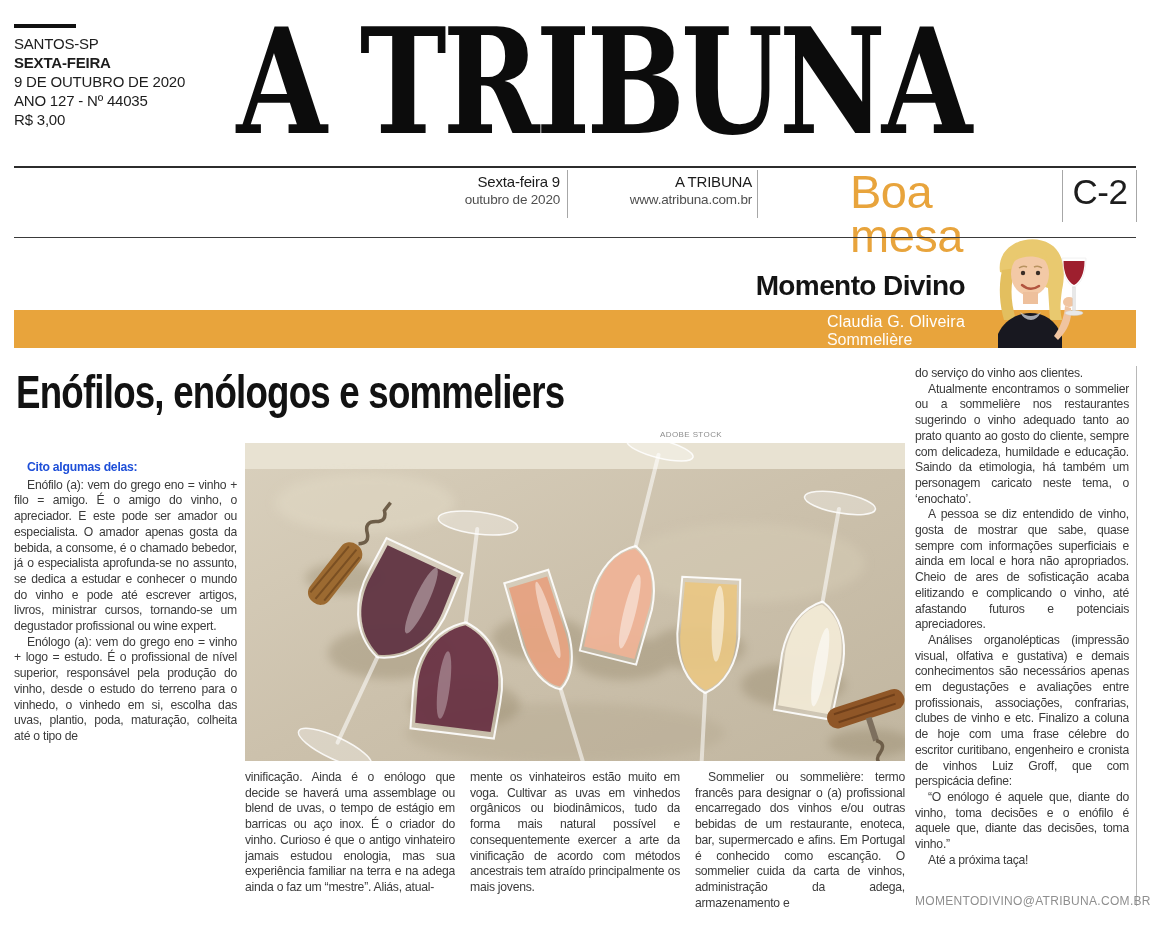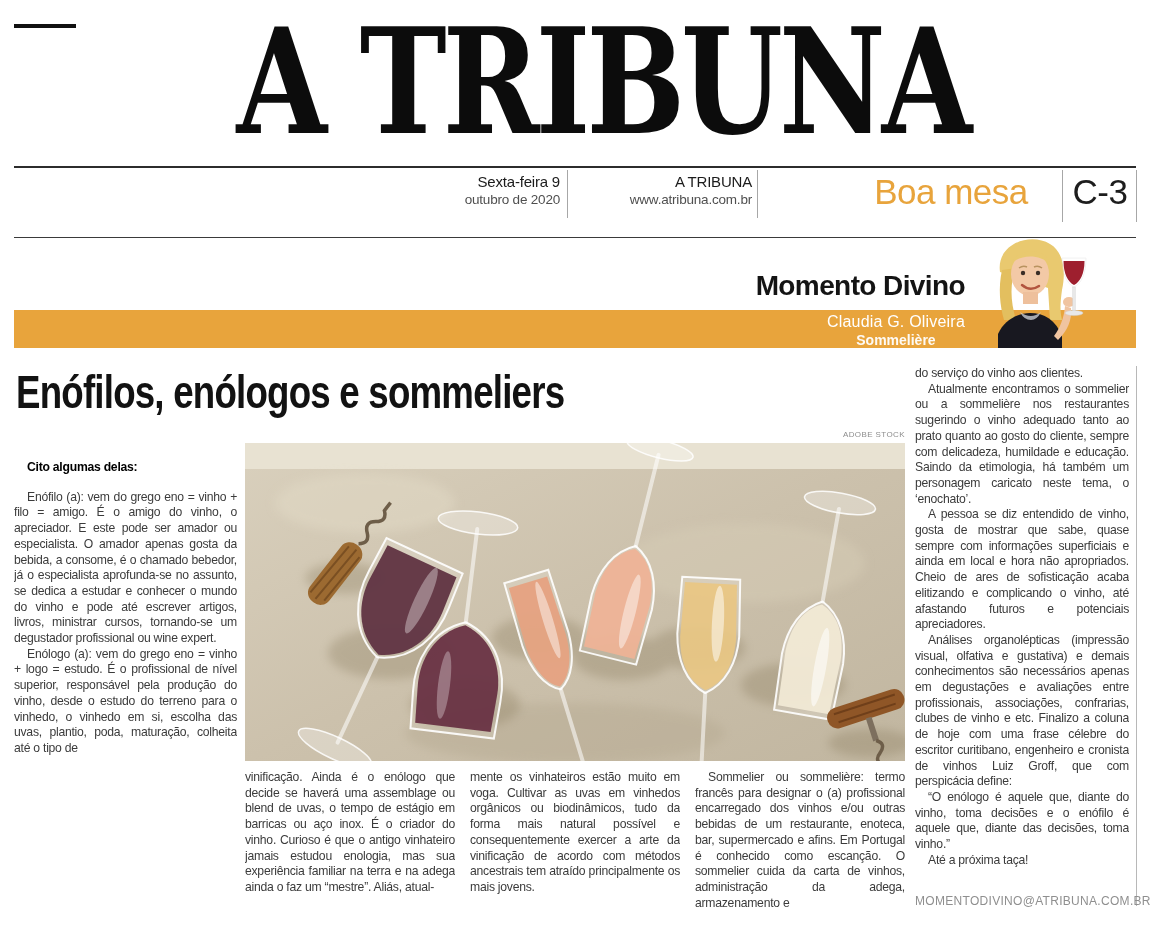--- a/index.html
+++ b/index.html
@@ -14,73 +14,80 @@
   .logo{display:inline-block;font-family:"DejaVu Serif","Liberation Serif",serif;font-weight:bold;
         font-size:146px;line-height:140px;color:#0c0c0c;white-space:nowrap;letter-spacing:-5px;
         transform:scaleX(0.80);transform-origin:center top;}
   
   .rule-top{left:14px;top:166px;width:1122px;height:2px;background:#2c2c2c;}
   .rule-mid{left:14px;top:237px;width:1122px;height:1px;background:#3a3a3a;}
   .vdiv{width:1px;background:#a7a7a7;top:170px;height:48px;}
   .sb-block{top:173px;text-align:right;line-height:18px;}
   .sb-bold{font-size:15px;font-weight:normal;color:#1b1b1b;letter-spacing:-0.2px;}
   .sb-sub{font-size:13.5px;color:#4f4f4f;letter-spacing:-0.2px;}
-  .section-name{top:170px;left:850px;width:202px;text-align:center;font-size:35px;letter-spacing:-0.5px;
+  .section-name{top:170px;left:850px;width:202px;text-align:left;font-size:47px;letter-spacing:-0.5px;
                 line-height:44px;font-weight:500;}
   .page-code{top:170px;left:1066px;width:68px;text-align:center;font-size:35px;line-height:44px;color:#1d1d1d;letter-spacing:-0.5px;}
   
   .col-title{top:270px;left:660px;width:305px;text-align:right;font-size:28px;font-weight:bold;
              color:#141414;letter-spacing:-0.6px;}
   .orange-bar{left:14px;top:310px;width:1122px;height:38px;}
-  .bar-author{position:absolute;right:171px;top:3px;text-align:center;color:#ffffff;line-height:18px;}
+  .bar-author{position:absolute;right:171px;top:3px;text-align:left;color:#ffffff;line-height:18px;}
   .bar-author .nm{font-size:16px;letter-spacing:0.2px;}
-  .bar-author .rl{font-size:14px;opacity:0.95;font-weight:bold;}
+  .bar-author .rl{font-size:16px;opacity:0.95;}
   .columnist-photo{left:970px;top:228px;width:122px;height:120px;z-index:5;}
   
   .headline{left:16px;top:364px;width:760px;font-size:47px;font-weight:bold;color:#121212;
             letter-spacing:-1px;white-space:nowrap;transform:scaleX(0.78);transform-origin:left top;}
-  .credit{left:660px;top:430px;width:245px;text-align:right;font-size:8px;color:#8d8d8d;letter-spacing:0.4px;}
+  .credit{left:660px;top:430px;width:245px;text-align:left;font-size:8px;color:#8d8d8d;letter-spacing:0.4px;}
   .figure{left:245px;top:443px;width:660px;height:318px;overflow:hidden;}
   .bodycol{font-size:12.2px;line-height:15.7px;text-align:justify;color:#3b3b3b;letter-spacing:-0.25px;overflow:hidden;}
   .bodycol p{margin:0;text-indent:13px;}
   .bodycol p.noindent{text-indent:0;}
-  .bodycol .subhead{font-weight:bold;color:#000000;margin-top:14px;margin-bottom:14px;text-indent:13px;}
+  .bodycol .subhead{font-weight:bold;color:#1d4ed8;margin-top:14px;margin-bottom:2px;text-indent:13px;}
   .c1{left:14px;top:446px;width:223px;height:464px;}
   .c2{left:245px;top:770px;width:210px;height:172px;}
   .c3{left:470px;top:770px;width:210px;height:172px;}
   .c4{left:695px;top:770px;width:210px;height:172px;}
   .c5{left:915px;top:366px;width:214px;height:524px;}
   .em{font-style:italic;}
   .right-rule{left:1136px;top:366px;width:1px;height:540px;background:#b8b8b8;}
   .email{left:915px;top:894px;width:230px;font-size:12px;color:#8f8f8f;letter-spacing:0.3px;}
 </style>
 </head>
 <body>
 
 <div id="page">
 
   <div class="abs corner-mark"></div>
+  <div class="abs mast-info">
+    <div>SANTOS-SP</div>
+    <div class="b">SEXTA-FEIRA</div>
+    <div>9 DE OUTUBRO DE 2020</div>
+    <div>ANO 127 - Nº 44035</div>
+    <div>R$ 3,00</div>
+  </div>
   <div class="abs logo-wrap">
     <span class="logo">A TRIBUNA</span>
   </div>
 
   <div class="abs rule-top"></div>
   <div class="abs sb-block" style="left:360px;width:200px;">
     <div class="sb-bold">Sexta-feira 9</div>
     <div class="sb-sub">outubro de 2020</div>
   </div>
   <div class="abs vdiv" style="left:567px;"></div>
   <div class="abs sb-block" style="left:545px;width:207px;">
     <div class="sb-bold">A TRIBUNA</div>
     <div class="sb-sub">www.atribuna.com.br</div>
   </div>
   <div class="abs vdiv" style="left:757px;"></div>
   <div class="abs section-name" style="color:#E8A43C;">Boa mesa</div>
   <div class="abs vdiv" style="left:1062px;height:52px;"></div>
-  <div class="abs page-code">C-3</div>
+  <div class="abs page-code">C-2</div>
   <div class="abs vdiv" style="left:1136px;height:52px;"></div>
   <div class="abs rule-mid"></div>
 
   <div class="abs col-title">Momento Divino</div>
   <div class="abs orange-bar" style="background:#E8A43C;">
     <div class="bar-author">
       <div class="nm">Claudia G. Oliveira</div>
       <div class="rl">Sommelière</div>
     </div>
   </div>

